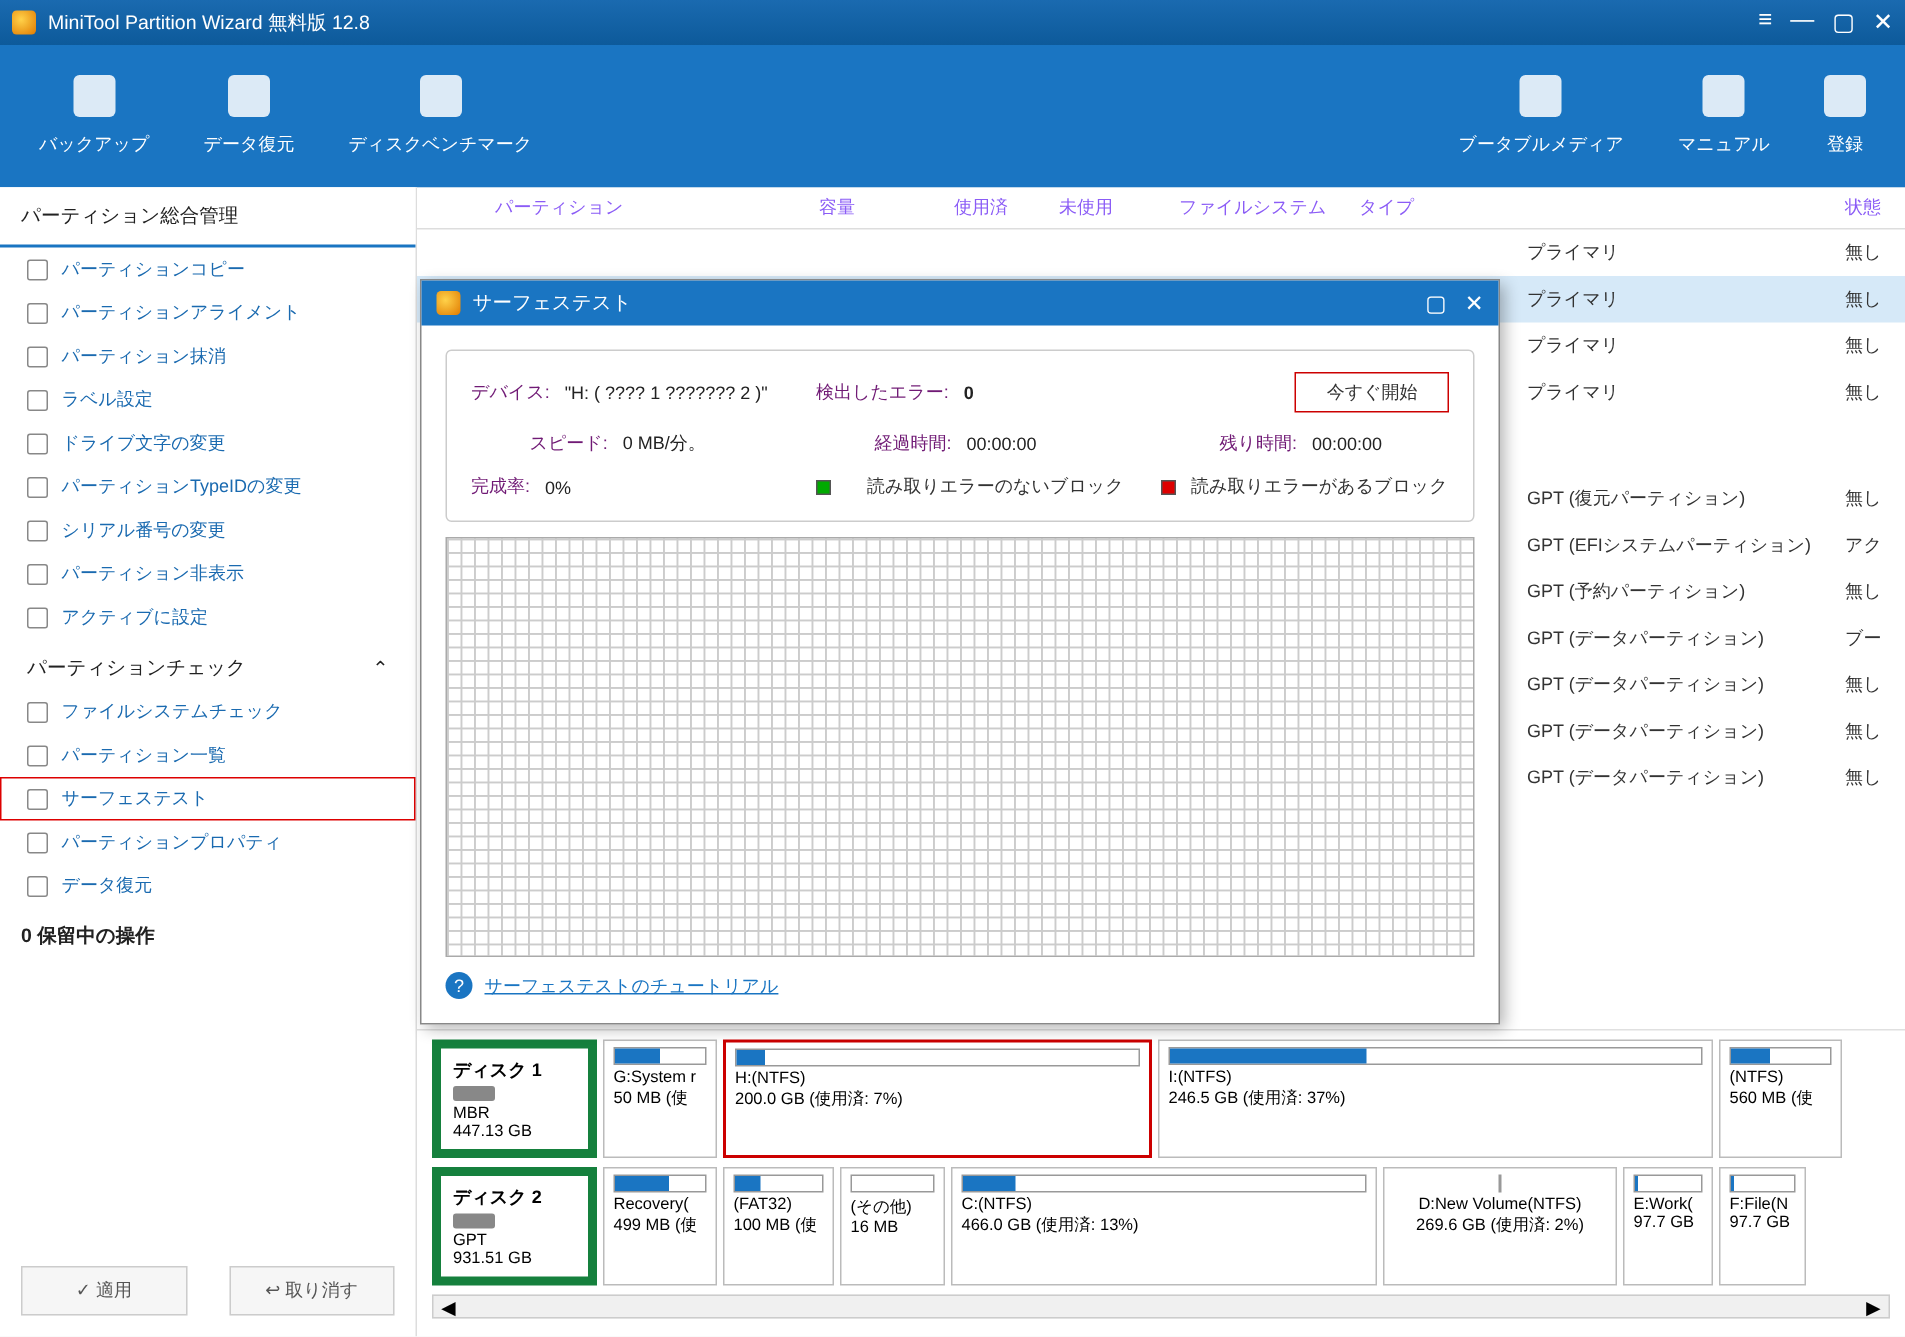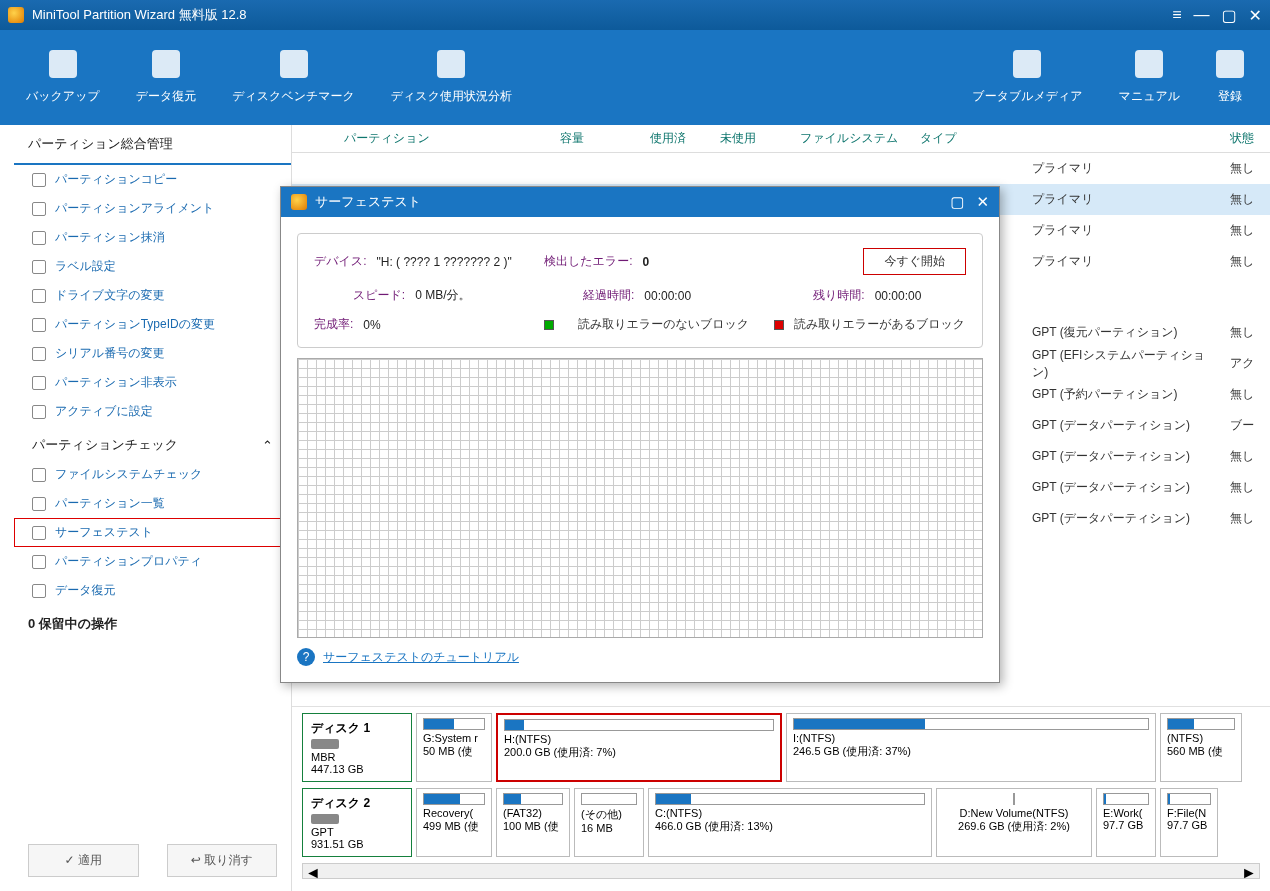--- a/index.html
+++ b/index.html
@@ -15,49 +15,49 @@
 
 .toolbar { height: 95px; background: #1a75c2; display: flex; padding: 0 8px; color: #fff; }
 .toolbar .tbtn { display: flex; flex-direction: column; align-items: center; justify-content: center; padding: 0 18px; font-size: 12px; cursor: pointer; }
 .toolbar .tbtn .ticon { width: 28px; height: 28px; margin-bottom: 10px; background: rgba(255,255,255,.85); border-radius: 4px; position: relative; }
 .toolbar .spacer { flex: 1; }
 
 
 .main { display: flex; height: 766px; background: #fff; }
 
 
-.sidebar { width: 278px; background: #fff; border-right: 1px solid #ddd; display: flex; flex-direction: column; margin-left: 14px; }
+.sidebar { width: 278px; background: #fff; border-right: 1px solid #ddd; display: flex; flex-direction: column; }
 .sidebar .tab { background: #fff; border-bottom: 2px solid #1a75c2; padding: 10px 14px; font-size: 13px; color: #222; }
 .sidebar .grp { padding: 10px 18px 6px; font-size: 13px; color: #222; display:flex; justify-content: space-between; align-items:center;}
 .sidebar .item { display: flex; align-items: center; padding: 6px 18px; font-size: 12px; color: #1a6ab0; cursor: pointer; gap: 9px; }
 .sidebar .item.sel { outline: 1px solid #d00; outline-offset: -1px; }
 .sidebar .item .si { width: 14px; height: 14px; border: 1px solid #888; border-radius: 2px; flex-shrink: 0; }
 .sidebar .ops { padding: 10px 14px; font-size: 13px; font-weight: bold; color: #222; }
 .sidebar .btns { margin-top: auto; padding: 14px; display: flex; gap: 28px; }
 .sidebar .btns button { flex:1; padding: 7px 4px; font-size: 12px; border: 1px solid #ccc; background: #f6f6f6; cursor: pointer; color:#555;}
 
 
 .content { flex: 1; display: flex; flex-direction: column; position: relative; }
 
 
-.grid-head { height: 28px; display: flex; font-size: 12px; color: #0f766e; border-bottom: 1px solid #ddd; align-items: center; padding-left: 40px; }
+.grid-head { height: 28px; display: flex; font-size: 12px; color: #8b5cf6; border-bottom: 1px solid #ddd; align-items: center; padding-left: 40px; }
 .grid-head div { padding: 0 8px; }
 .col-part { width: 220px;} .col-cap{width:90px;} .col-used{width:70px;} .col-free{width:80px;} .col-fs{width:120px;} .col-type{flex:1;} .col-stat{width:48px;}
 
 
 .rows { flex: 1; overflow: hidden; }
 .row { height: 31px; display: flex; align-items: center; font-size: 12px; color: #333; padding-left: 40px; }
 .row.sel { background: #d6e9f8; }
 .row .cell { padding: 0 8px; }
 .row .t { flex:1;} .row .s{width:48px;}
 
 
 .diskarea { padding: 6px 10px 12px; background: #fff; border-top: 1px solid #e0e0e0; }
 .dbar { display: flex; gap: 4px; margin-bottom: 6px; }
-.dlabel { width: 110px; border: 1px solid #15803d; padding: 6px 8px; font-size: 11px; display: flex; flex-direction: column; justify-content: flex-start; }
+.dlabel { width: 110px; border: 6px solid #15803d; padding: 6px 8px; font-size: 11px; display: flex; flex-direction: column; justify-content: flex-start; }
 .dlabel .dn { font-weight: bold; font-size: 12px;}
 .dlabel .dico{width:28px;height:10px;background:#888;margin:2px 0;border-radius:2px;}
 .dpart { border: 1px solid #bbb; padding: 4px 6px; font-size: 11px; display: flex; flex-direction: column; }
 .dpart.sel { border: 2px solid #c00; }
 .dpart .ubar { height: 12px; border: 1px solid #999; margin-bottom: 2px; position: relative; background:#fff;}
 .dpart .ubar .fill { height: 100%; background: #1a75c2; }
 .dpart .nm { font-weight: normal; }
 .scrollb{height:16px;background:#f0f0f0;border:1px solid #ccc;margin-top:2px;display:flex;}
 .scrollb .th{width:20px;text-align:center;}
 .scrollb .tr{flex:1;}
@@ -108,24 +108,20 @@
       <span>バックアップ</span>
     </div>
   <div class="tbtn">
       <div class="ticon"></div>
       <span>データ復元</span>
     </div>
   <div class="tbtn">
       <div class="ticon"></div>
       <span>ディスクベンチマーク</span>
     </div>
-  <div class="tbtn">
-      <div class="ticon"></div>
-      <span>ディスク使用状況分析</span>
-    </div>
   <div class="spacer"></div>
   <div class="tbtn">
       <div class="ticon"></div>
       <span>ブータブルメディア</span>
     </div>
   <div class="tbtn">
       <div class="ticon"></div>
       <span>マニュアル</span>
     </div>
   <div class="tbtn">

